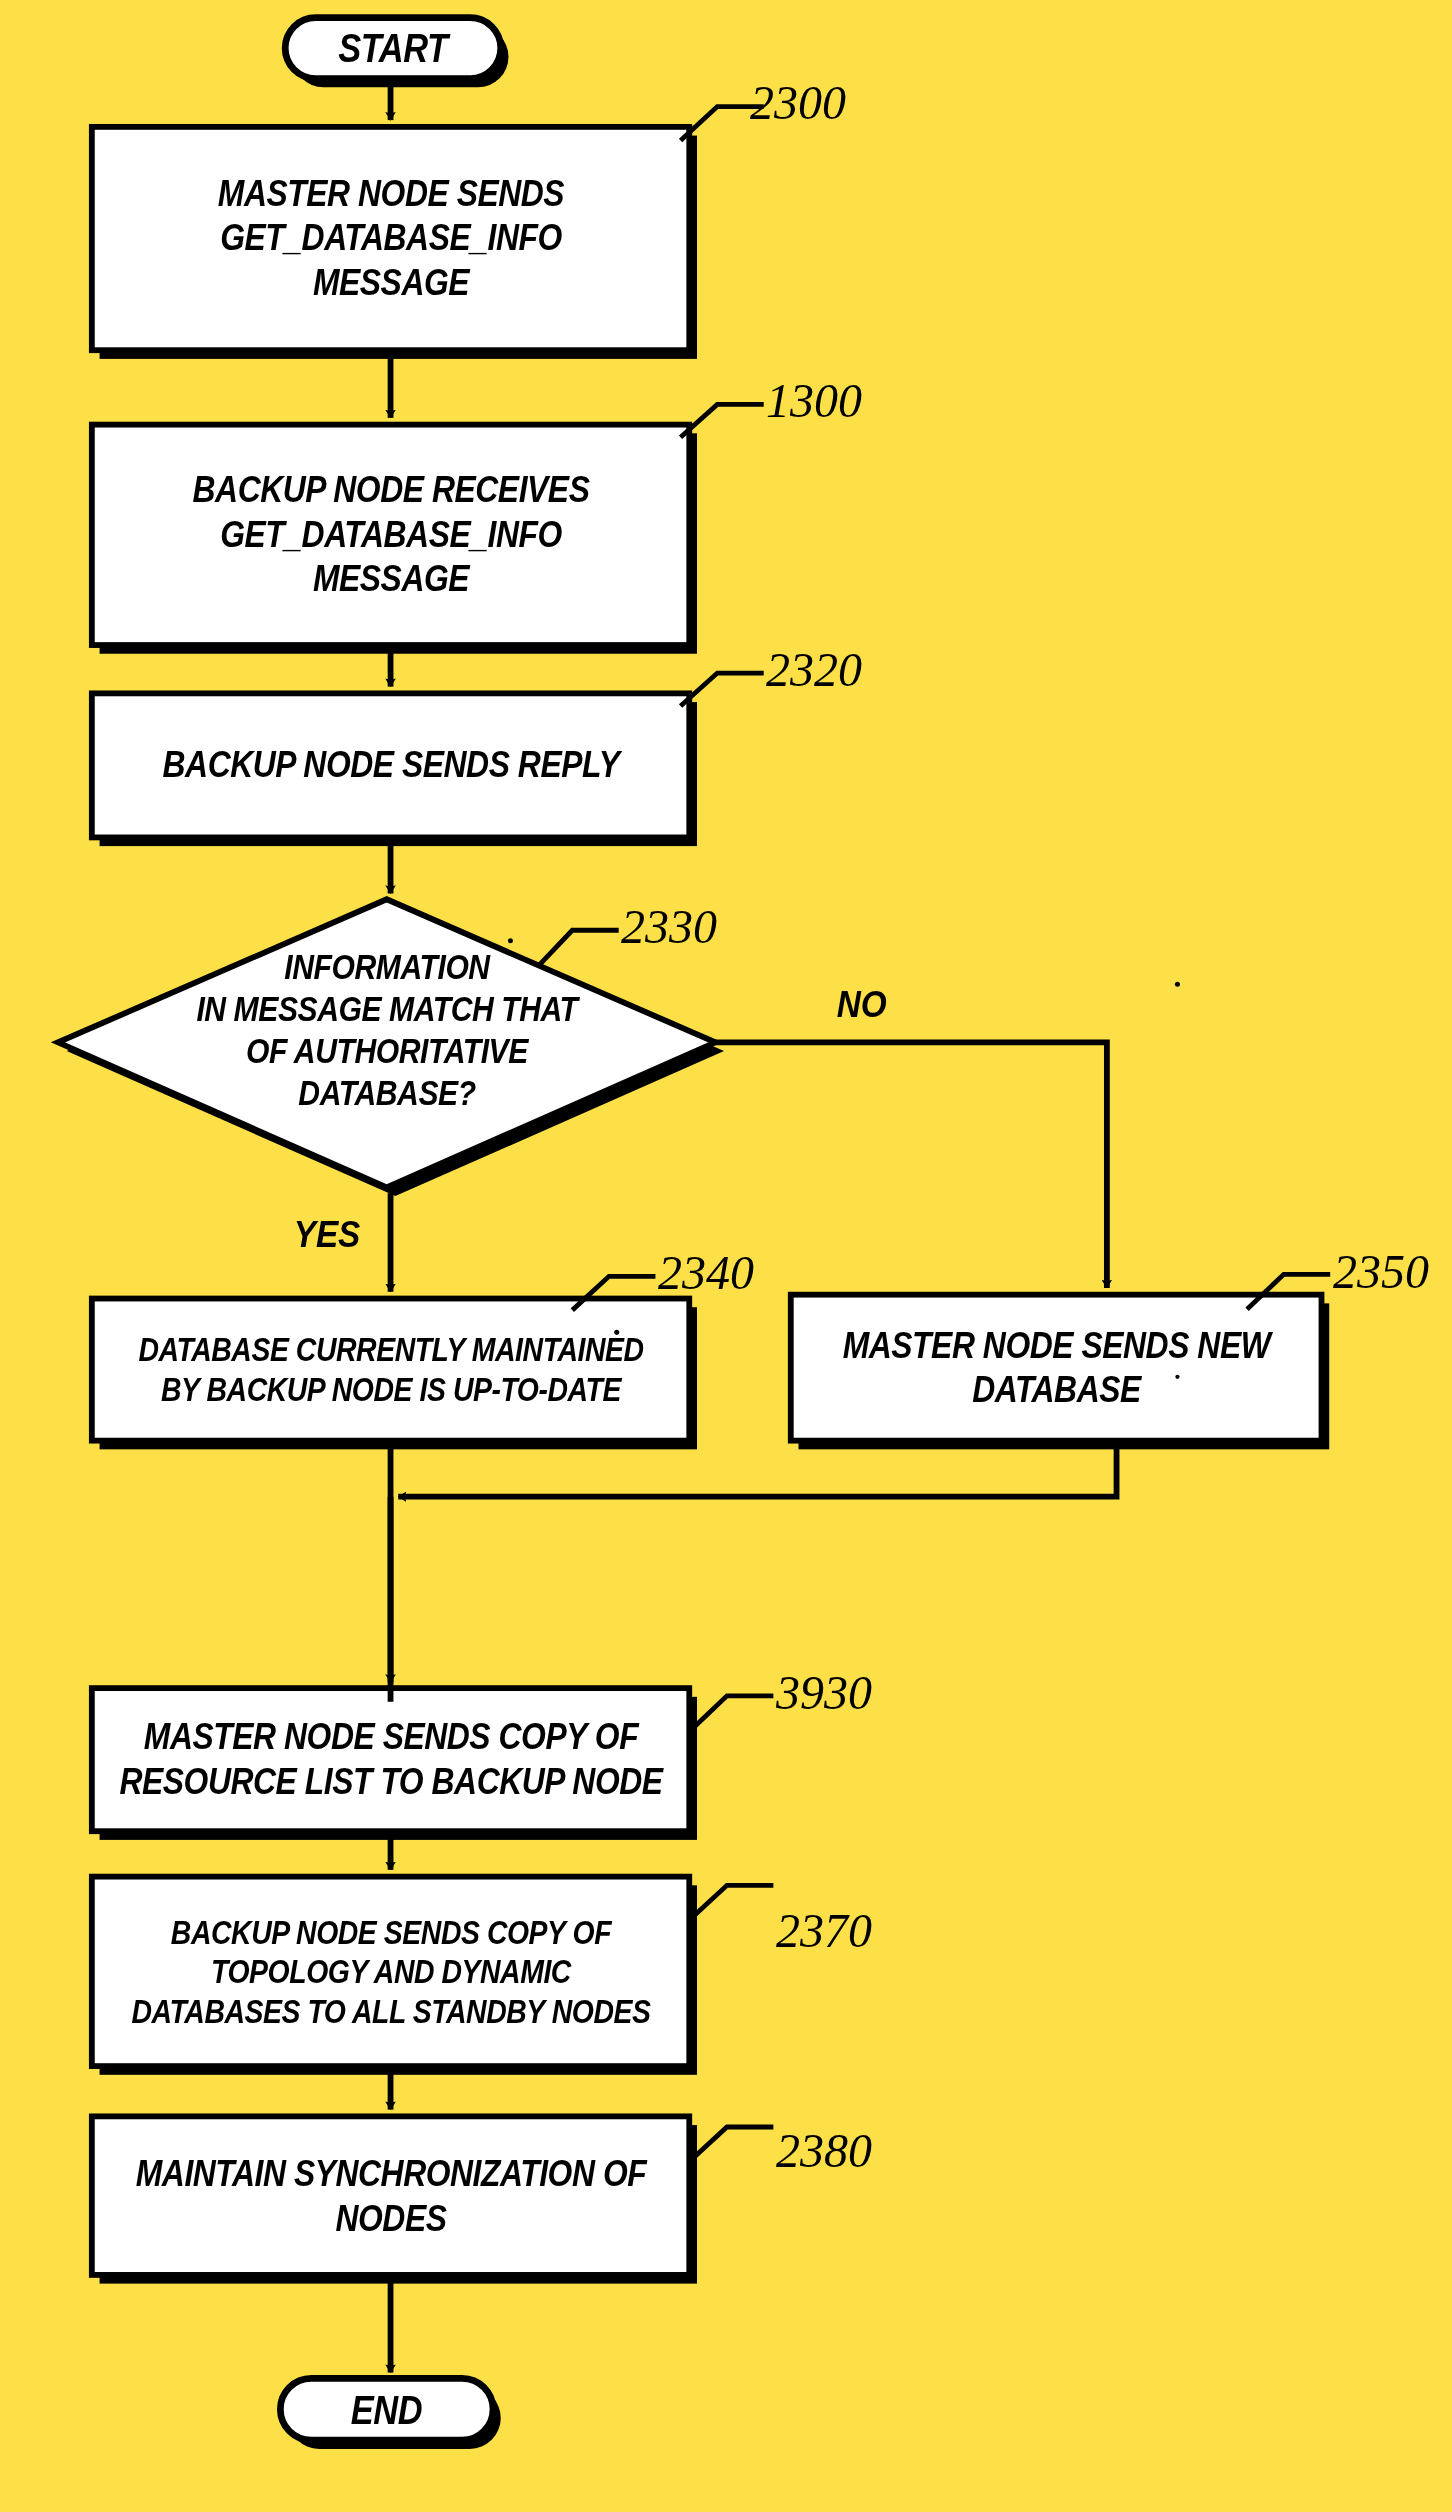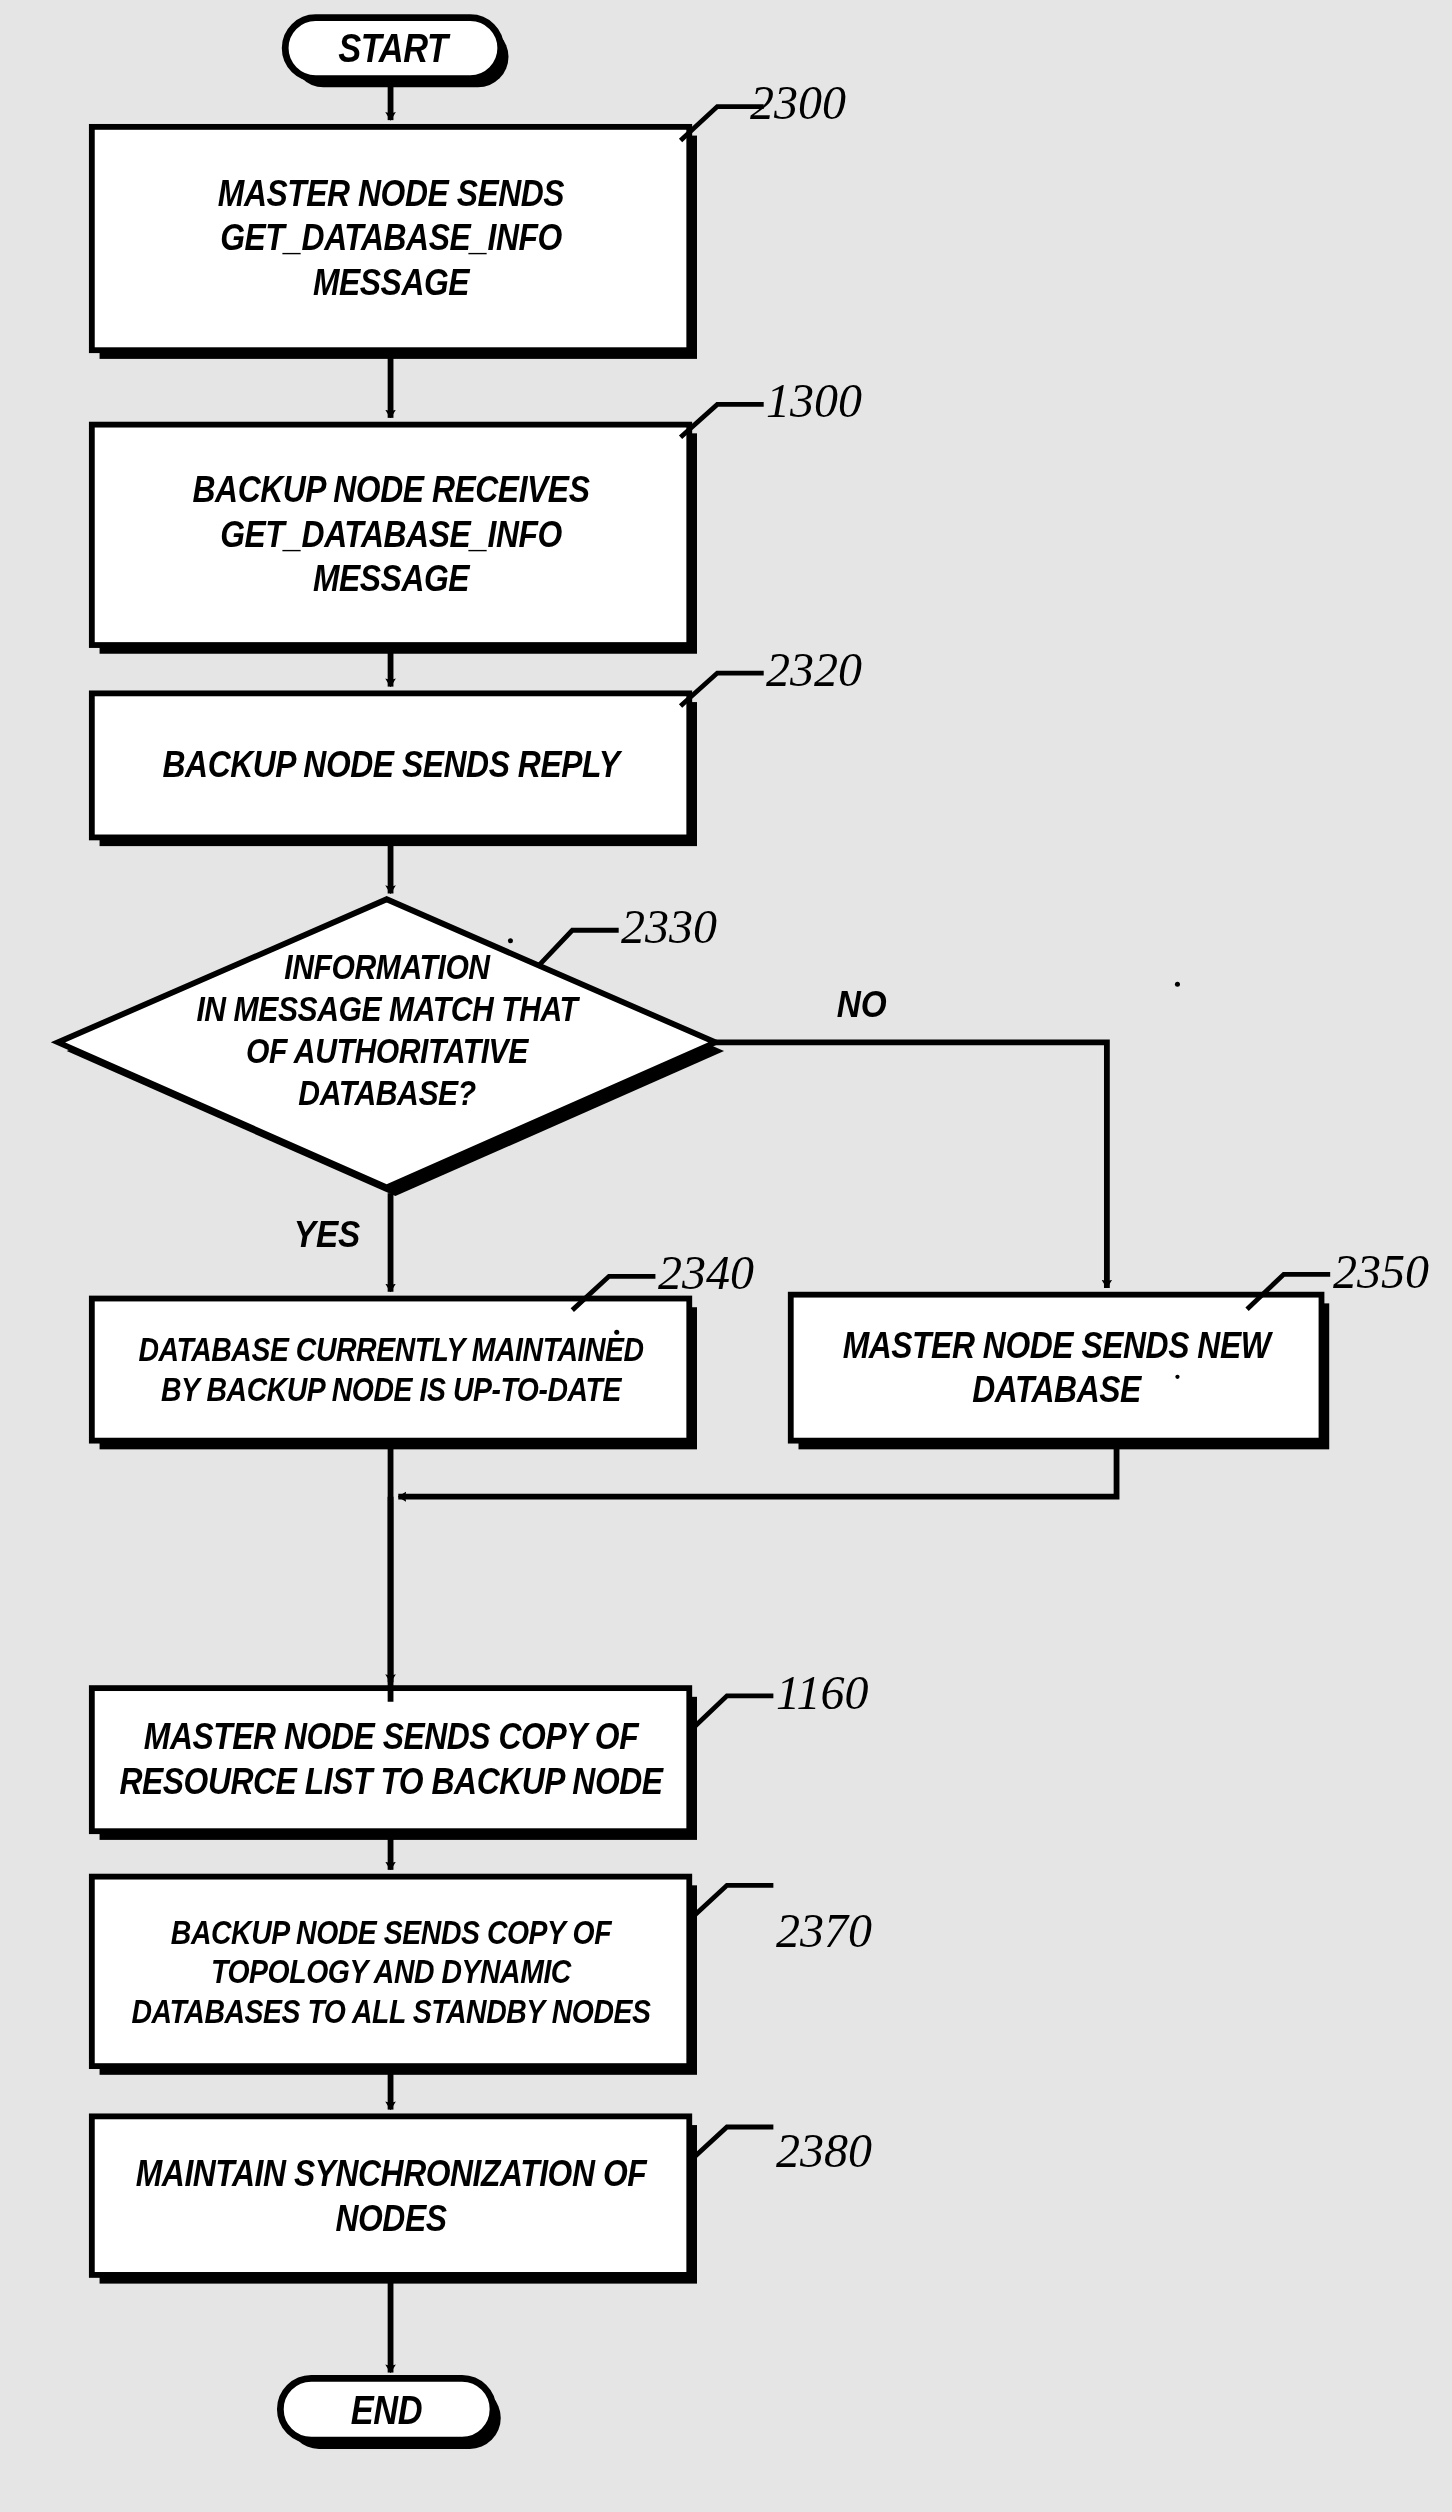--- a/index.html
+++ b/index.html
@@ -10,21 +10,21 @@
   body {
     width: 1452px;
     height: 2512px;
     font-family: "Liberation Sans", sans-serif;
     overflow: hidden;
   }
   #figure {
     position: relative;
     width: 1452px;
     height: 2512px;
-    background: #e5e5e5;
+    background: #fde047;
   }
   #figure svg {
     position: absolute;
     top: 0;
     left: 0;
     width: 1452px;
     height: 2512px;
   }
   
   .node-text {
@@ -232,21 +232,21 @@
   </div>
   <div class="ref" style="left:1333px; top:1244px;">
     <span>2350</span>
   </div>
 
   <div class="node-text proc-text" style="left:92px; top:1688px; width:598px; height:143px;">
     <span>MASTER NODE SENDS COPY OF</span>
     <span>RESOURCE LIST TO BACKUP NODE</span>
   </div>
   <div class="ref" style="left:776px; top:1665px;">
-    <span>1160</span>
+    <span>3930</span>
   </div>
 
   <div class="node-text proc-text-sm" style="left:92px; top:1877px; width:598px; height:190px;">
     <span>BACKUP NODE SENDS COPY OF</span>
     <span>TOPOLOGY AND DYNAMIC</span>
     <span>DATABASES TO ALL STANDBY NODES</span>
   </div>
   <div class="ref" style="left:776px; top:1855px;margin-top:48px;">
     <span>2370</span>
   </div>

